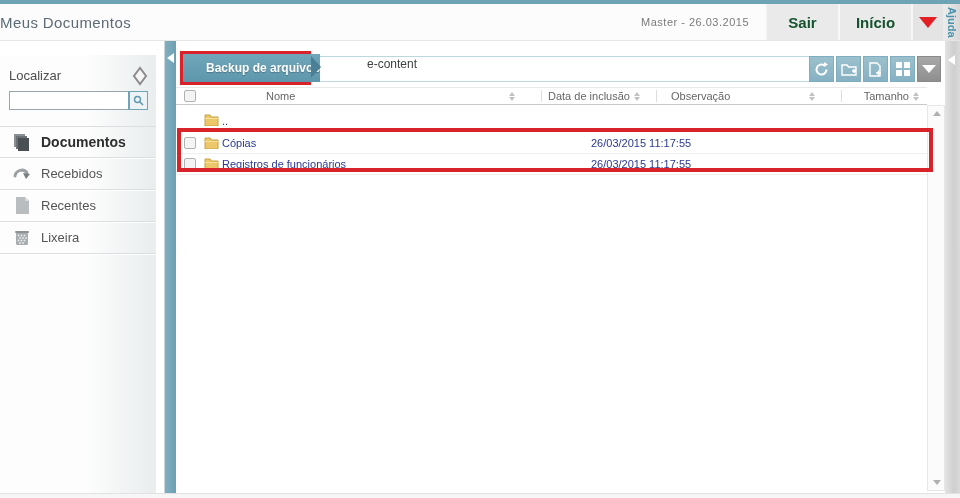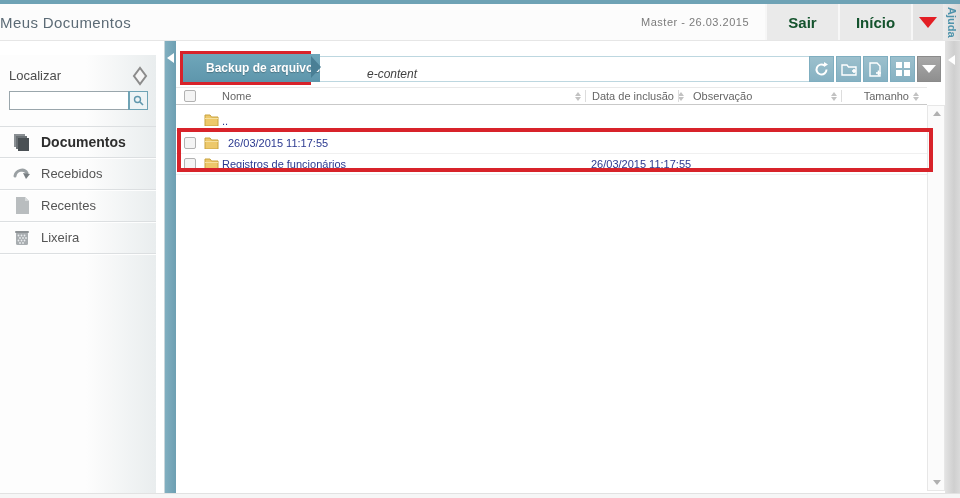--- a/index.html
+++ b/index.html
@@ -56,35 +56,35 @@
 
   .toolbar { position:relative; height:46px; }
   .hl-backup { position:absolute; left:4px; top:10px; width:131px; height:34px;
                border:3px solid #D8232A; z-index:6; display:flex; background:#D8232A; }
   .backup-btn { flex:1; position:relative; background:linear-gradient(#6FA6BA,#5E96AC);
                 color:#fff; font-weight:bold; font-size:12px; display:flex; align-items:center;
                 padding-left:23px; cursor:pointer; text-shadow:0 1px 1px rgba(0,0,0,.25); white-space:nowrap; }
   .backup-chev { position:absolute; right:-1px; top:2px; width:0; height:0;
                  border-top:11px solid transparent; border-bottom:11px solid transparent; border-left:10px solid #4A7F95; }
   .path-input { position:absolute; left:133px; top:15px; right:112px; height:26px;
-                border:1px solid #BDD7E0; background:#fff; display:flex; align-items:flex-end;font-style:italic; }
+                border:1px solid #BDD7E0; background:#fff; display:flex; align-items:flex-start; }
   .path-text { padding-left:57px; font-size:12px; color:#3f3f3f; }
   .pencil-icon { position:absolute; right:5px; top:4px; cursor:pointer; }
   .tool-btns { position:absolute; right:4px; top:15px; display:flex; gap:2px; }
   .tbtn { width:25px; height:26px; background:linear-gradient(#9cc0cd,#86B1C2); border:1px solid #7FAEC0;
           display:grid; place-items:center; cursor:pointer; }
   .tbtn-gray { width:24px; background:linear-gradient(#a8a8a8,#8f8f8f); border:1px solid #8a8a8a; }
   .dd-triangle { width:0; height:0; border-left:7px solid transparent; border-right:7px solid transparent;
                  border-top:8px solid #fff; }
   .grid-icon { display:grid; grid-template-columns:6px 6px; grid-template-rows:6px 6px; gap:2px; }
   .grid-icon i { background:#fff; }
 
   
   .thead { position:absolute; top:46px; left:0; right:18px; height:18px; display:flex; align-items:center;
-           font-size:11px; color:#666; border-bottom:1px solid #c9c9c9; border-top:1px solid #e9e9e9; }
+           font-size:11px; color:#666; border-bottom:1px solid #c9c9c9; border-top:1px solid #e9e9e9;gap:22px; }
   .col-check { width:28px; display:flex; justify-content:center; }
   .col-icon  { width:18px; }
   .col-nome  { flex:1; display:flex; align-items:center; }
   .col-data  { width:93px; display:flex; align-items:center; border-left:1px solid #ddd; padding-left:6px; }
   .col-obs   { width:163px; display:flex; align-items:center; border-left:1px solid #ddd; padding-left:14px; }
   .col-tam   { width:86px; display:flex; align-items:center; justify-content:flex-end; border-left:1px solid #ddd; padding-right:4px; }
   .hlabel { white-space:nowrap; }
   .spacer { flex:1; }
   .sort { display:inline-flex; flex-direction:column; gap:1px; margin:0 4px; }
   .sort i { width:0; height:0; border-left:3px solid transparent; border-right:3px solid transparent; }
@@ -321,20 +321,23 @@
       <div class="trow" style="height:21px; margin-top:2px;">
         <div class="col-check">
             <span class="checkbox"></span>
           </div>
         <div class="col-icon">
           <svg width="15" height="13" viewBox="0 0 15 13">
             <path d="M1 2 h5 l1.5 2 H14 v9 H1 z" fill="#EDC86A" stroke="#C8A23E" stroke-width="1"></path>
             <path d="M1 5 h13 v1 H1 z" fill="#F6E09E"></path>
           </svg>
         </div>
+        <div class="col-nome">
+            <span class="name">Cópias</span>
+          </div>
         <div class="col-data" style="border-left:none;">
             <span class="date">26/03/2015 11:17:55</span>
           </div>
         <div class="col-obs" style="border-left:none;">
             <span></span>
           </div>
         <div class="col-tam" style="border-left:none;">
             <span></span>
           </div>
       </div>

